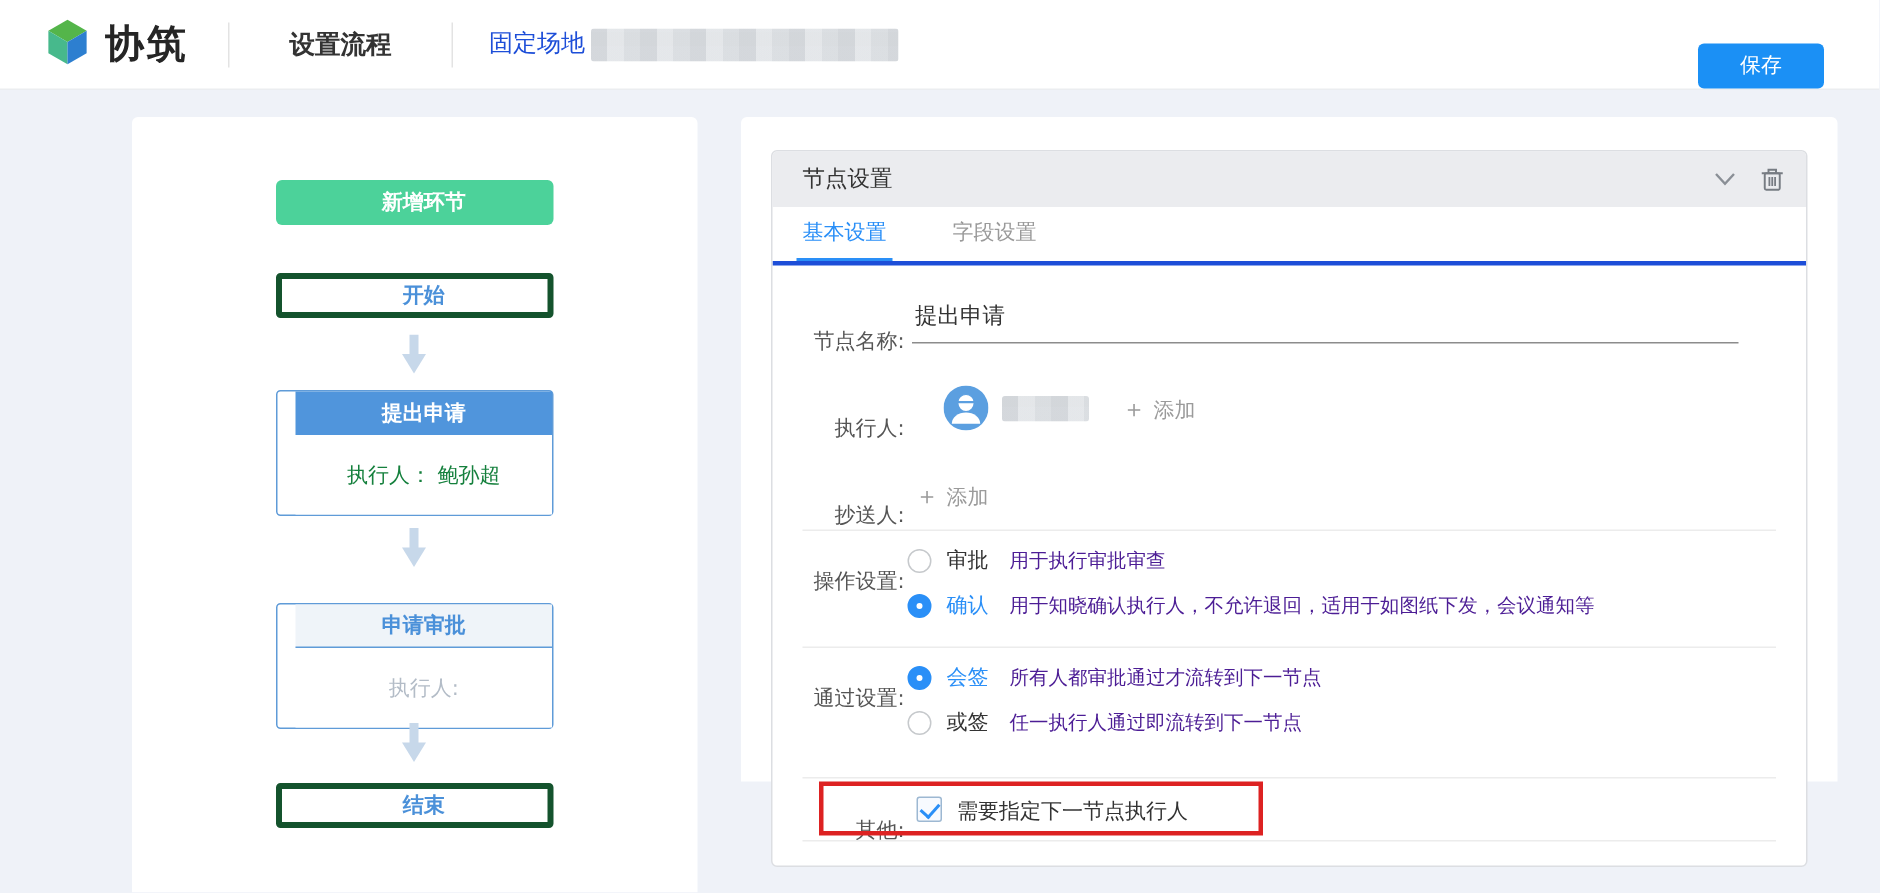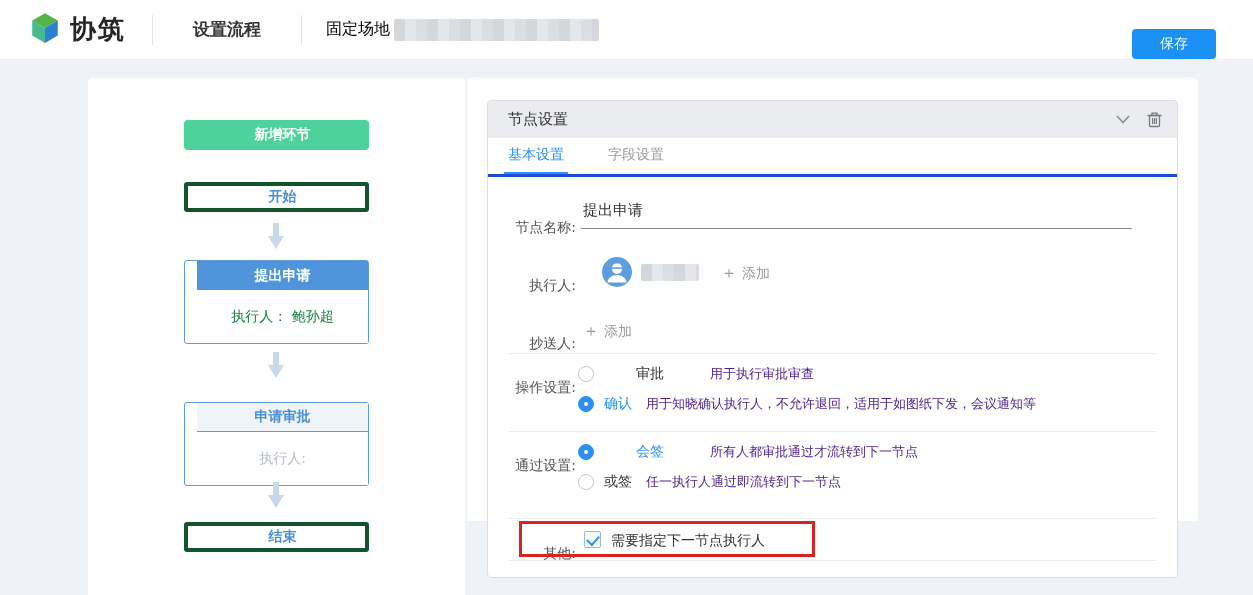--- a/index.html
+++ b/index.html
@@ -13,21 +13,21 @@
   
   .header {
     position:absolute; top:0; left:0; width:1253px; height:60px;
     background:#fff; border-bottom:1px solid #ebedf0;
     display:flex; align-items:center;
   }
   .logo { display:flex; align-items:center; gap:8px; margin-left:28px; }
   .logo-text { font-size:26px; font-weight:bold; color:#252525; letter-spacing:2px; }
   .hdr-divider { width:1px; height:30px; background:#e3e3e3; }
   .hdr-nav { margin:0 40px; font-size:17px; font-weight:bold; color:#333; white-space:nowrap; }
-  .hdr-title { margin-left:24px; font-size:16px; color:#000000; display:flex; align-items:center; white-space:nowrap; }
+  .hdr-title { margin-left:24px; font-size:16px; color:#1d4ed8; display:flex; align-items:center; white-space:nowrap; }
   .mosaic {
     display:inline-block; border-radius:2px;
     background-image:
       repeating-linear-gradient(90deg, rgba(110,120,132,.16) 0 11px, rgba(185,192,200,.08) 11px 22px, rgba(140,150,160,.14) 22px 33px),
       repeating-linear-gradient(0deg, rgba(205,210,216,.45) 0 10px, rgba(168,176,184,.28) 10px 20px);
   }
   .hdr-blur { width:205px; height:22px; margin-left:4px; }
   .save-btn {
     position:absolute; right:37px; top:29px; width:84px; height:30px;
     background:#1b90f5; color:#fff; border:none; border-radius:4px;
@@ -60,21 +60,21 @@
   .step-head.idle { background:#eff4f9; color:#4a90d9; border-bottom:1px solid #5f9bd8; }
   .step-body {
     height:53px; display:flex; align-items:center; justify-content:center;
     font-size:14px; color:#15803d; background:#fff;
   }
   .step-body.empty { color:#b3bcc7; }
   .flow-arrow { position:absolute; left:180px; width:16px; height:27px; }
   .arrow-1 { top:145px; } .arrow-2 { top:274px; } .arrow-3 { top:404px; }
   
   .right-card {
-    position:absolute; left:467px; top:78px; width:731px; height:443px;
+    position:absolute; left:494px; top:78px; width:731px; height:443px;
     background:#fff; border-radius:4px 4px 0 0;
   }
   .panel {
     position:absolute; left:20px; top:22px; width:691px; height:478px;
     border:1px solid #dcdee2; border-radius:4px; background:#fff; overflow:hidden;
   }
   .panel-header {
     height:37px; background:#ebecef; display:flex; align-items:center;
     padding:0 14px 0 20px; font-size:15px; color:#333;
   }
@@ -106,21 +106,21 @@
   .add-link {
     position:absolute; top:5px; font-size:14px; color:#9b9b9b; cursor:pointer; white-space:nowrap;
   }
   .add-link .plus { font-size:16px; margin-right:5px; color:#9b9b9b; }
   .exec-add { left:233px; }
   .row-cc { top:146px; }
   .cc-add { left:95px; top:-2px; }
   .div-1 { top:176px; } .div-2 { top:254px; } .div-3 { top:341px; } .div-4 { top:383px; }
   .row-op { top:190px; } .row-pass { top:268px; } .row-other { top:354px; }
   .opt-line { position:absolute; left:90px; white-space:nowrap; display:flex; align-items:center; }
-  .ol-1 { top:-2px;gap:32px; } .ol-2 { top:28px; }
+  .ol-1 { top:-2px; } .ol-2 { top:28px; }
   .radio {
     width:16px; height:16px; border-radius:50%; border:1px solid #c6c9cc;
     background:#fff; margin-right:10px; flex:none; cursor:pointer; position:relative;
   }
   .radio.checked { border-color:#2a8ff7; background:#2a8ff7; }
   .radio.checked::after {
     content:""; position:absolute; left:5px; top:5px; width:4px; height:4px;
     border-radius:50%; background:#fff;
   }
   .opt-label { font-size:14px; color:#333; margin-right:14px; cursor:pointer; }

